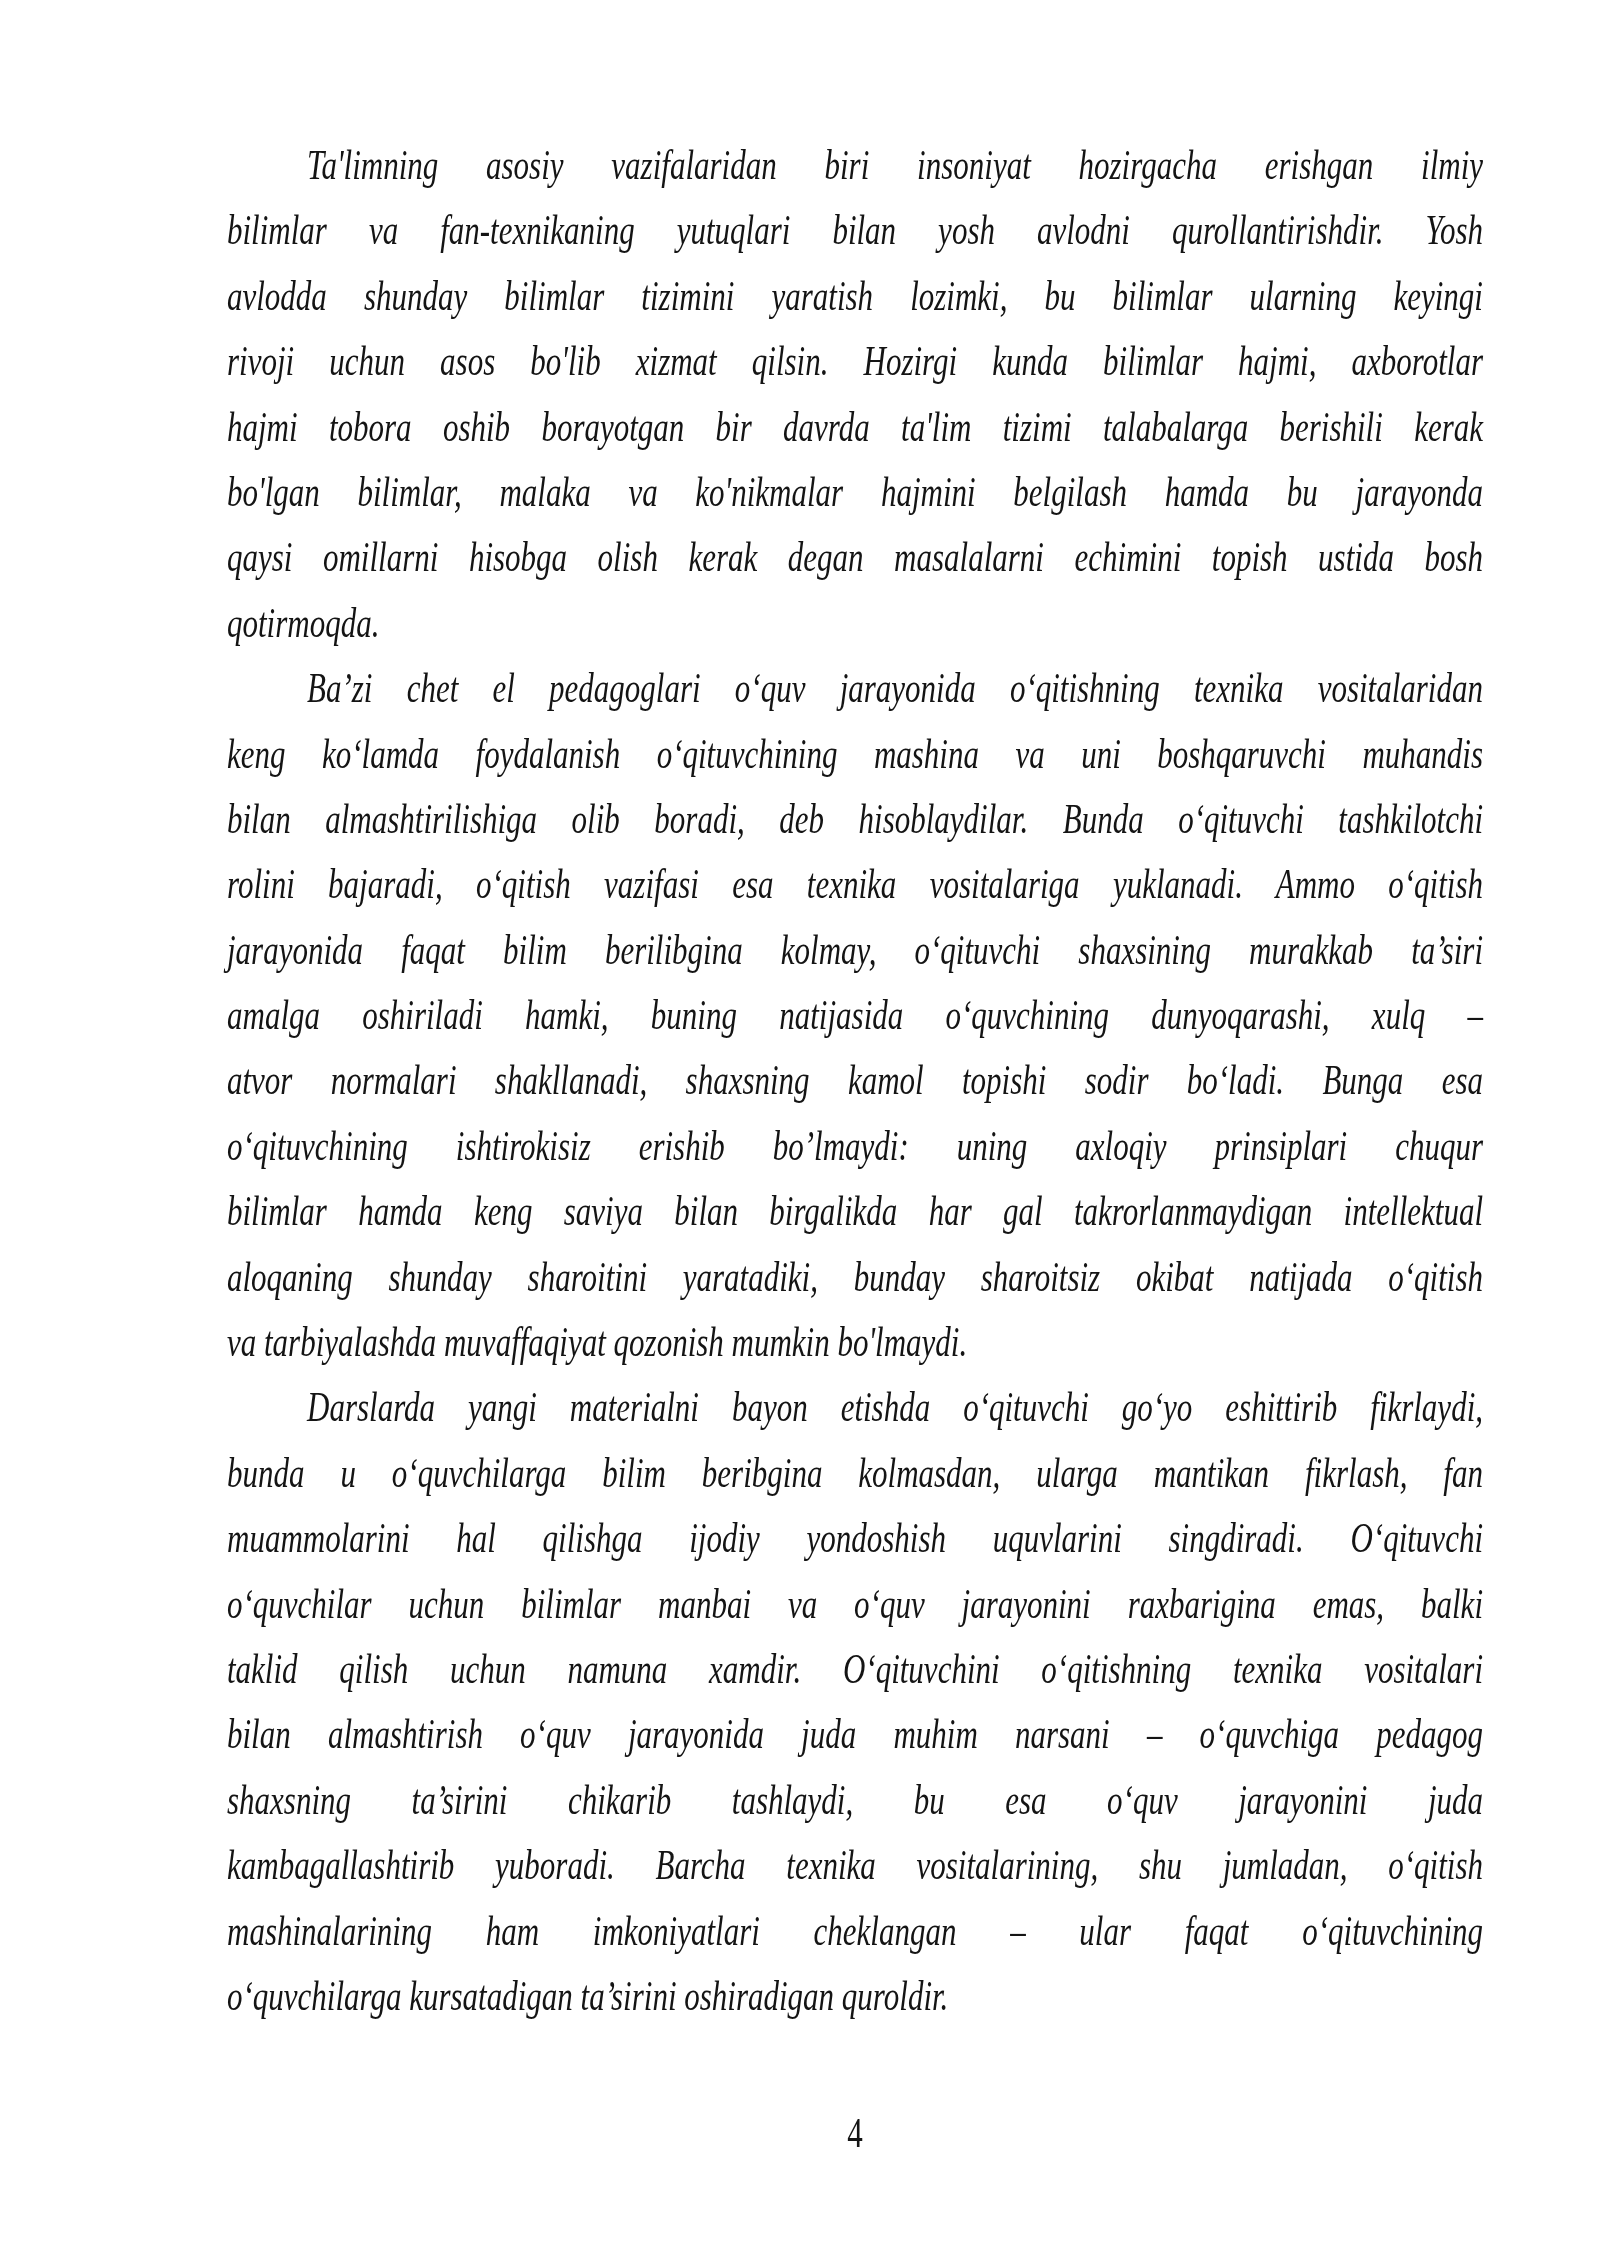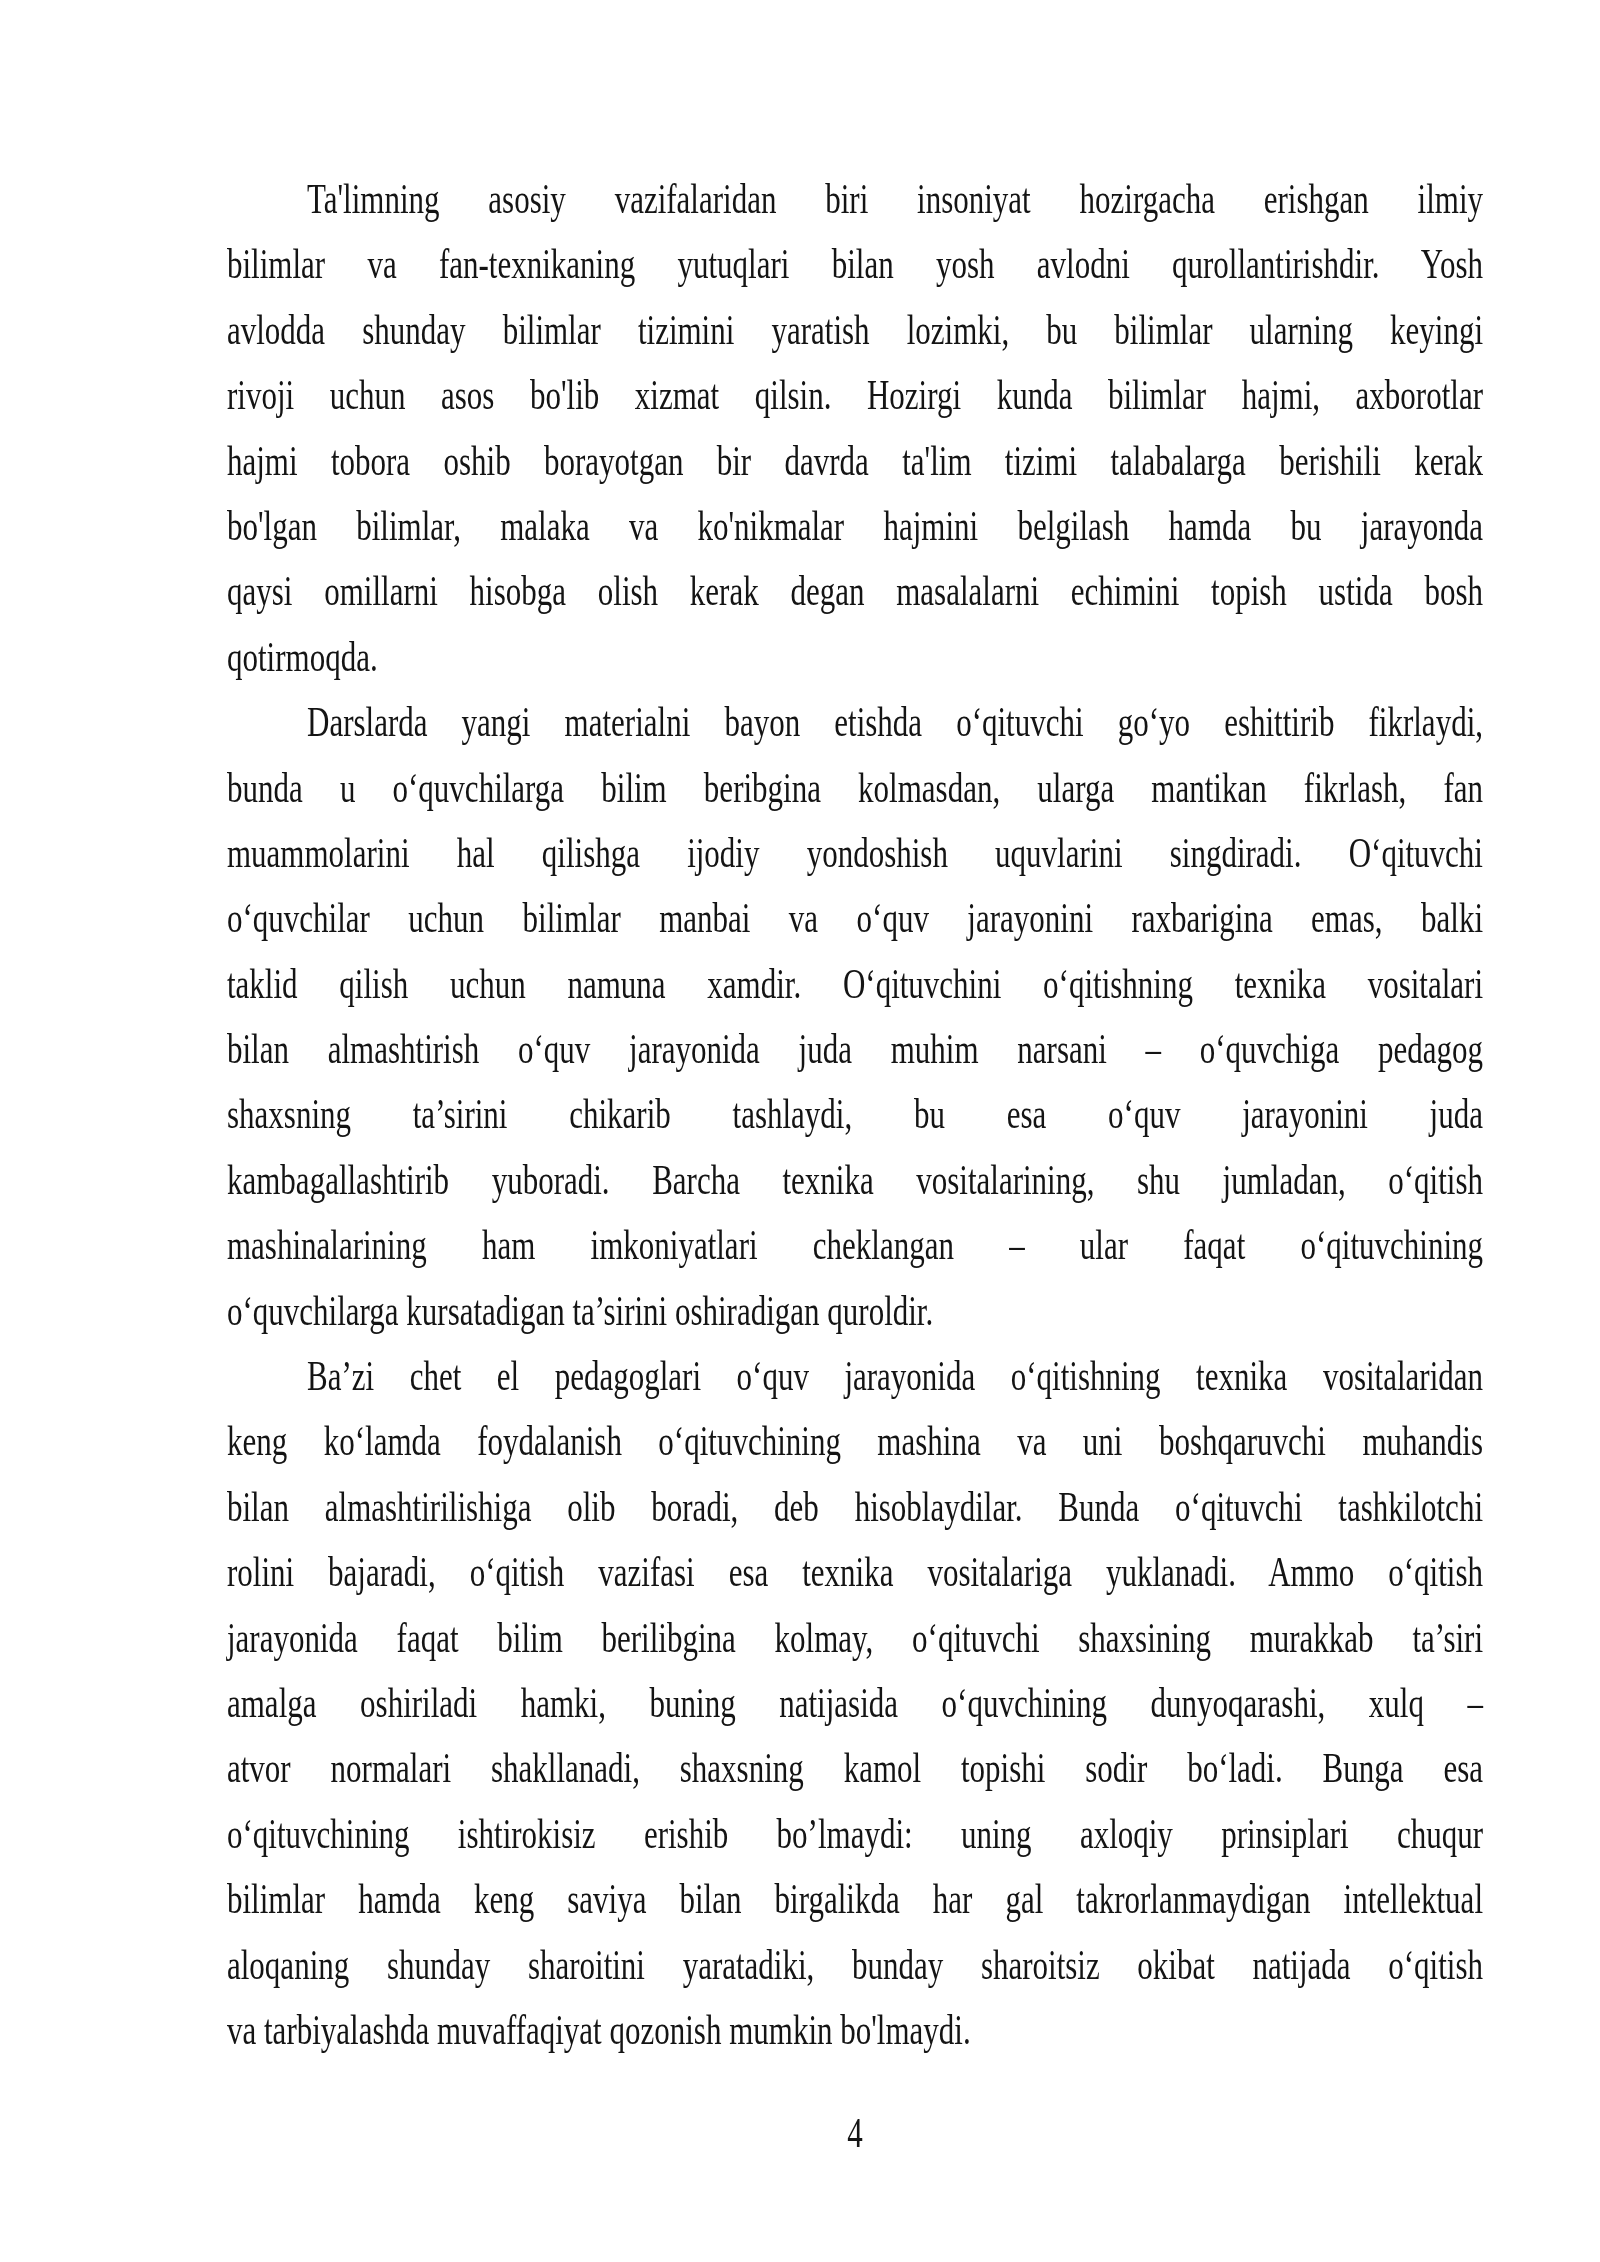--- a/index.html
+++ b/index.html
@@ -13,22 +13,23 @@
     width: 1600px;
     height: 2262px;
     background: #ffffff;
     overflow: hidden;
     font-family: "Liberation Serif", "DejaVu Serif", serif;
     color: #141414;
   }
   .text-block {
     position: absolute;
     left: 227px;
-    top: 166px;
+    top: 132px;
     width: 1256px;
+    font-style: italic;
   }
   .paragraph {
     margin: 0;
     padding: 0;
   }
   .line {
     font-size: 31px;
     line-height: 65.4px;
     height: 65.4px;
     overflow: visible;
@@ -67,39 +68,39 @@
         <div class="line first">Ta'limning asosiy vazifalaridan biri insoniyat hozirgacha erishgan ilmiy</div>
         <div class="line">bilimlar va fan-texnikaning yutuqlari bilan yosh avlodni qurollantirishdir. Yosh</div>
         <div class="line">avlodda shunday bilimlar tizimini yaratish lozimki, bu bilimlar ularning keyingi</div>
         <div class="line">rivoji uchun asos bo'lib xizmat qilsin. Hozirgi kunda bilimlar hajmi, axborotlar</div>
         <div class="line">hajmi tobora oshib borayotgan bir davrda ta'lim tizimi talabalarga berishili kerak</div>
         <div class="line">bo'lgan bilimlar, malaka va ko'nikmalar hajmini belgilash hamda bu jarayonda</div>
         <div class="line">qaysi omillarni hisobga olish kerak degan masalalarni echimini topish ustida bosh</div>
         <div class="line lastline">qotirmoqda.</div>
       </div>
       <div class="paragraph">
-        <div class="line first">Darslarda yangi materialni bayon etishda o‘qituvchi go‘yo eshittirib fikrlaydi,</div>
-        <div class="line">bunda u o‘quvchilarga bilim beribgina kolmasdan, ularga mantikan fikrlash, fan</div>
-        <div class="line">muammolarini hal qilishga ijodiy yondoshish uquvlarini singdiradi. O‘qituvchi</div>
-        <div class="line">o‘quvchilar uchun bilimlar manbai va o‘quv jarayonini raxbarigina emas, balki</div>
-        <div class="line">taklid qilish uchun namuna xamdir. O‘qituvchini o‘qitishning texnika vositalari</div>
-        <div class="line">bilan almashtirish o‘quv jarayonida juda muhim narsani – o‘quvchiga pedagog</div>
-        <div class="line">shaxsning ta’sirini chikarib tashlaydi, bu esa o‘quv jarayonini juda</div>
-        <div class="line">kambagallashtirib yuboradi. Barcha texnika vositalarining, shu jumladan, o‘qitish</div>
-        <div class="line">mashinalarining ham imkoniyatlari cheklangan – ular faqat o‘qituvchining</div>
-        <div class="line lastline">o‘quvchilarga kursatadigan ta’sirini oshiradigan quroldir.</div>
-      </div>
-      <div class="paragraph">
         <div class="line first">Ba’zi chet el pedagoglari o‘quv jarayonida o‘qitishning texnika vositalaridan</div>
         <div class="line">keng ko‘lamda foydalanish o‘qituvchining mashina va uni boshqaruvchi muhandis</div>
         <div class="line">bilan almashtirilishiga olib boradi, deb hisoblaydilar. Bunda o‘qituvchi tashkilotchi</div>
         <div class="line">rolini bajaradi, o‘qitish vazifasi esa texnika vositalariga yuklanadi. Ammo o‘qitish</div>
         <div class="line">jarayonida faqat bilim berilibgina kolmay, o‘qituvchi shaxsining murakkab ta’siri</div>
         <div class="line">amalga oshiriladi hamki, buning natijasida o‘quvchining dunyoqarashi, xulq –</div>
         <div class="line">atvor normalari shakllanadi, shaxsning kamol topishi sodir bo‘ladi. Bunga esa</div>
         <div class="line">o‘qituvchining ishtirokisiz erishib bo’lmaydi: uning axloqiy prinsiplari chuqur</div>
         <div class="line">bilimlar hamda keng saviya bilan birgalikda har gal takrorlanmaydigan intellektual</div>
         <div class="line">aloqaning shunday sharoitini yaratadiki, bunday sharoitsiz okibat natijada o‘qitish</div>
         <div class="line lastline">va tarbiyalashda muvaffaqiyat qozonish mumkin bo'lmaydi.</div>
       </div>
+      <div class="paragraph">
+        <div class="line first">Darslarda yangi materialni bayon etishda o‘qituvchi go‘yo eshittirib fikrlaydi,</div>
+        <div class="line">bunda u o‘quvchilarga bilim beribgina kolmasdan, ularga mantikan fikrlash, fan</div>
+        <div class="line">muammolarini hal qilishga ijodiy yondoshish uquvlarini singdiradi. O‘qituvchi</div>
+        <div class="line">o‘quvchilar uchun bilimlar manbai va o‘quv jarayonini raxbarigina emas, balki</div>
+        <div class="line">taklid qilish uchun namuna xamdir. O‘qituvchini o‘qitishning texnika vositalari</div>
+        <div class="line">bilan almashtirish o‘quv jarayonida juda muhim narsani – o‘quvchiga pedagog</div>
+        <div class="line">shaxsning ta’sirini chikarib tashlaydi, bu esa o‘quv jarayonini juda</div>
+        <div class="line">kambagallashtirib yuboradi. Barcha texnika vositalarining, shu jumladan, o‘qitish</div>
+        <div class="line">mashinalarining ham imkoniyatlari cheklangan – ular faqat o‘qituvchining</div>
+        <div class="line lastline">o‘quvchilarga kursatadigan ta’sirini oshiradigan quroldir.</div>
+      </div>
     </div>
   <div class="page-number">4</div>
 </div>
 
 </body></html>

